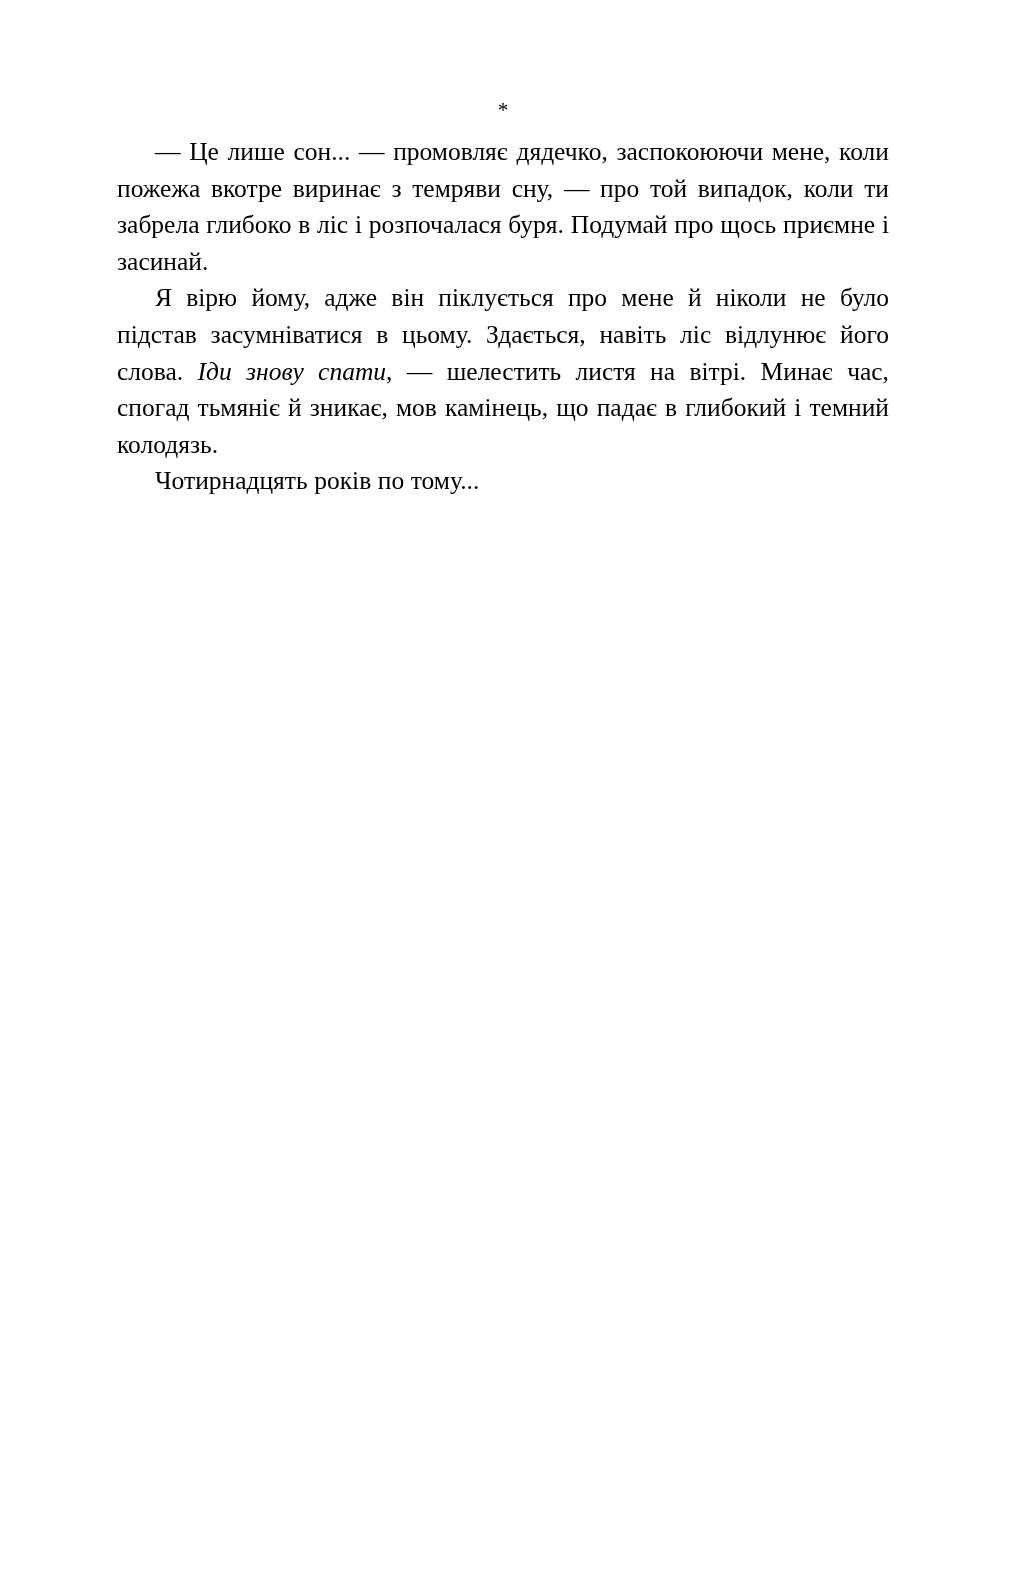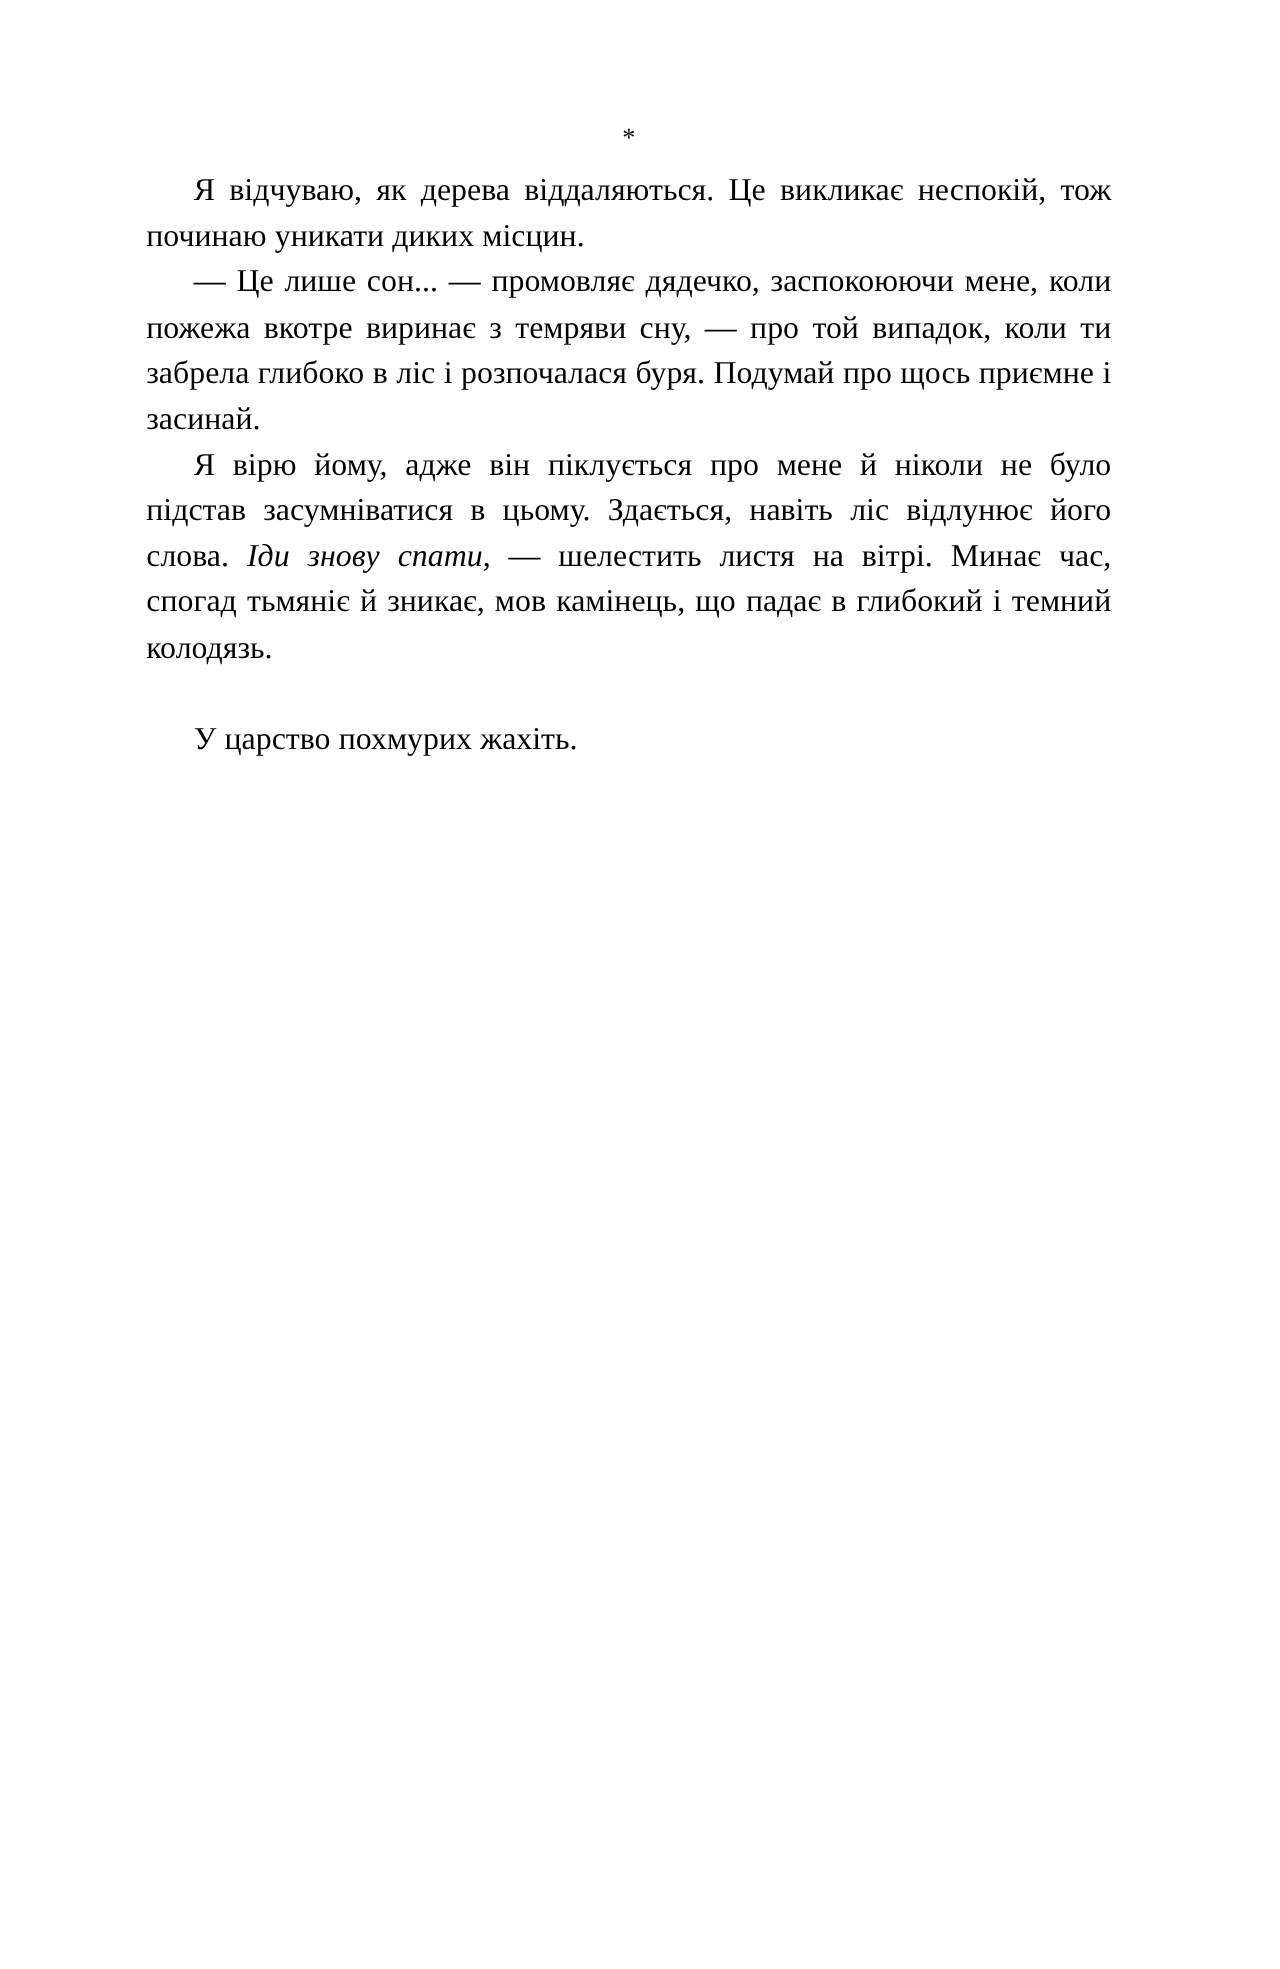--- a/index.html
+++ b/index.html
@@ -73,25 +73,24 @@
 </head>
 <body>
 
 <div class="page">
 
   <div class="text-block">
 
     <div class="scene-break">*</div>
 
 
-    <p class="para indent">Я відчуваю, як дерева віддаляються. Це викликає неспокій, тож починаю уникати диких місцин.</p>
 
 
     <p class="para indent">— Це лише сон... — промовляє дядечко, заспокоюючи мене, коли пожежа вкотре виринає з темряви сну, — про той випадок, коли ти забрела глибоко в ліс і розпочалася буря. Подумай про щось приємне і засинай.</p>
 
     <p class="para indent"><span>Я вірю йому, адже він піклується про мене й ніколи не було підстав засумніватися в цьому. Здається, навіть ліс відлунює його слова. </span><span class="it">Іди знову спати</span><span>, — шелестить листя на вітрі. Минає час, спогад тьмяніє й зникає, мов камінець, що падає в глибокий і темний колодязь.</span></p>
 
-    <p class="para indent gap-before">У царство похмурих жахіть.</p>
 
+    <p class="para indent">Чотирнадцять років по тому...</p>
 
   </div>
 
 </div>
 
 </body></html>

